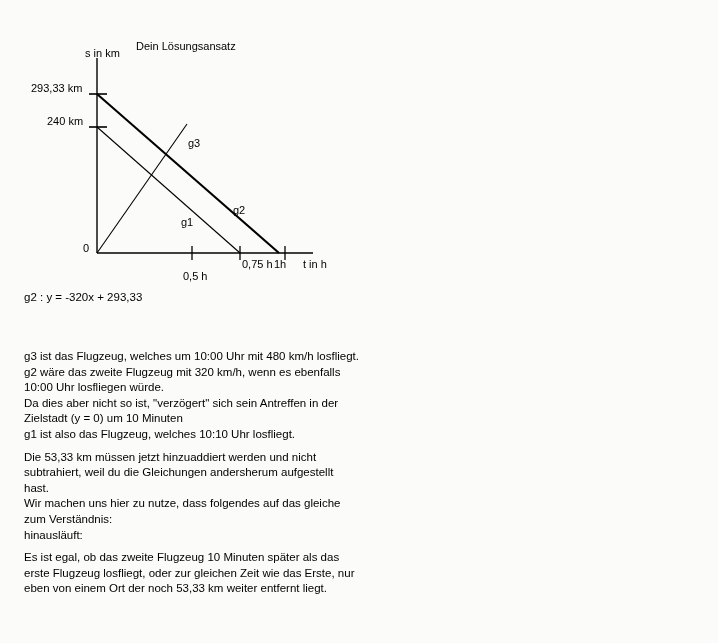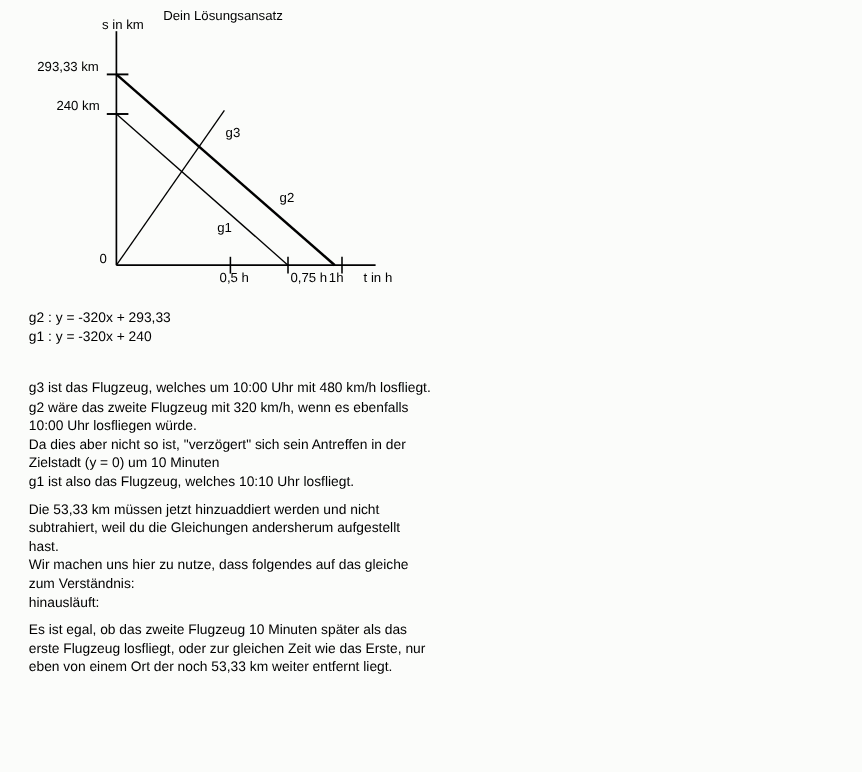--- a/index.html
+++ b/index.html
@@ -12,20 +12,21 @@
     background: #fbfcfa;
     font-family: "Liberation Sans", sans-serif;
     color: #000000;
     overflow: hidden;
     position: relative;
   }
   #page {
     position: relative;
     width: 718px;
     height: 513px;
+    margin-top: 32px;
   }
 
   
   #graph {
     position: absolute;
     left: 0;
     top: 0;
     width: 380px;
     height: 250px;
   }
@@ -64,39 +65,39 @@
   .ytick-240 {
     left: 47px;
     top: 83px;
   }
   .ytick-zero {
     left: 83px;
     top: 210px;
   }
   .xtick-05 {
     left: 173px;
-    top: 226px;
+    top: 238px;
     padding-left: 10px;
   }
   .xtick-075 {
     left: 222px;
     top: 226px;
     padding-left: 20px;
   }
   .xtick-1 {
     left: 274px;
     top: 226px;
   }
   .line-label-g3 {
     left: 188px;
     top: 105px;
   }
   .line-label-g2 {
     left: 233px;
-    top: 159px;
+    top: 172px;
   }
   .line-label-g1 {
     left: 181px;
     top: 184px;
   }
 
   
   #equations {
     position: absolute;
     left: 24px;
@@ -171,21 +172,20 @@
 
     <div class="gtext line-label-g3">g3</div>
 
     <div class="gtext line-label-g2">g2</div>
 
     <div class="gtext line-label-g1">g1</div>
   </div>
 
   <div id="equations">
     <div>g2 : y = -320x + 293,33</div>
-    <div>g1 : y = -320x + 240</div>
   </div>
 
   <div id="explanation">
     <p>g3 ist das Flugzeug, welches um 10:00 Uhr mit 480 km/h losfliegt.</p>
     <p>g2 wäre das zweite Flugzeug mit 320 km/h, wenn es ebenfalls</p>
     <p>10:00 Uhr losfliegen würde.</p>
     <p>Da dies aber nicht so ist, "verzögert" sich sein Antreffen in der</p>
     <p>Zielstadt (y = 0) um 10 Minuten</p>
     <p>g1 ist also das Flugzeug, welches 10:10 Uhr losfliegt.</p>
     <div class="gap"></div>

